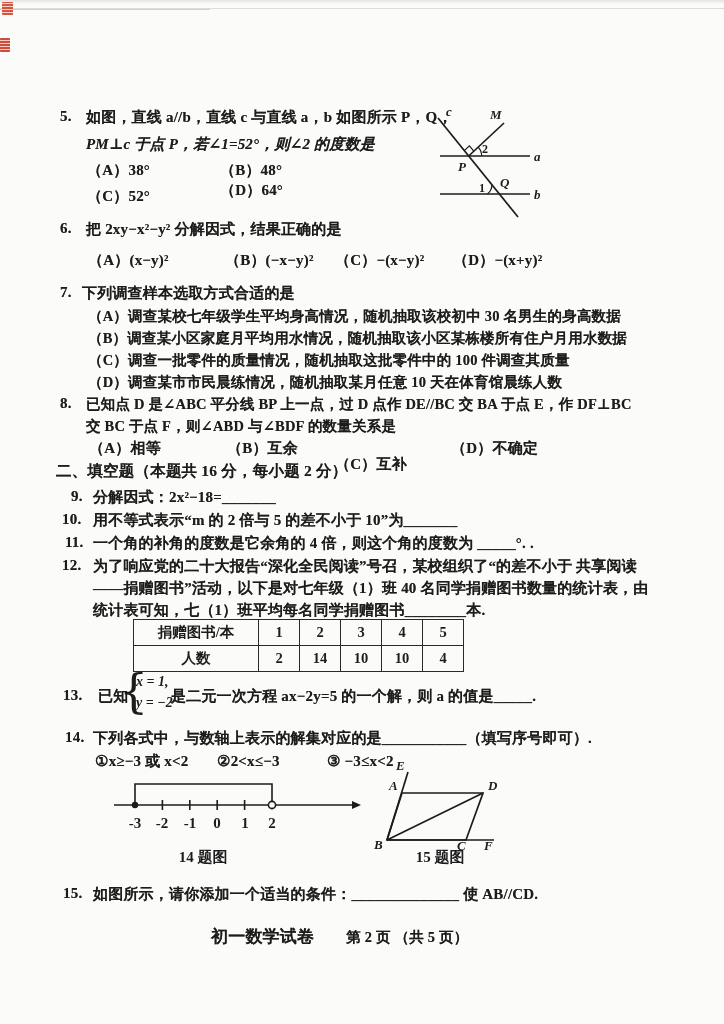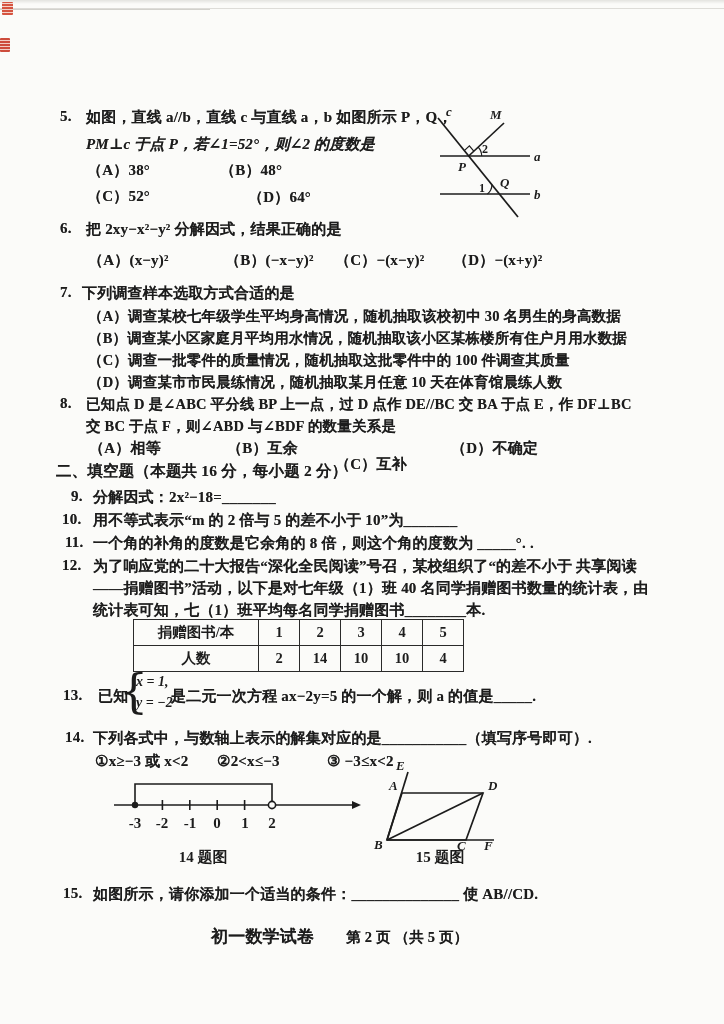--- a/index.html
+++ b/index.html
@@ -47,21 +47,21 @@
   <div class="edge-line2"></div>
   <div class="stamp stamp-a"></div>
   <div class="stamp stamp-b"></div>
 
   <span class="abs txt" style="left:60px;top:108px;">5.</span>
   <span class="abs txt" style="left:86px;top:108px;">如图，直线 a//b，直线 c 与直线 a，b 如图所示 P，Q，</span>
   <span class="abs txt" style="left:86px;top:135px;font-style:italic;">PM⊥c 于点 P，若∠1=52°，则∠2 的度数是</span>
   <span class="abs txt" style="left:87px;top:161px;">（A）38°</span>
   <span class="abs txt" style="left:220px;top:161px;">（B）48°</span>
   <span class="abs txt" style="left:87px;top:187px;">（C）52°</span>
-  <span class="abs txt" style="left:220px;top:188px;margin-left:28px;">（D）64°</span>
+  <span class="abs txt" style="left:220px;top:181px;">（D）64°</span>
 
   <div class="abs figure" style="left:428px;top:104px;width:120px;height:118px;">
     <svg width="120" height="118" viewBox="0 0 120 118">
       <g stroke="#1c1c1c" stroke-width="1.7" fill="none">
         <line x1="12" y1="52" x2="102" y2="52"></line>
         <line x1="12" y1="90" x2="102" y2="90"></line>
         <line x1="10" y1="14" x2="90" y2="113"></line>
         <line x1="40.7" y1="52" x2="76" y2="19"></line>
       </g>
       <g stroke="#1c1c1c" stroke-width="1.2" fill="none">
@@ -102,21 +102,21 @@
   <span class="abs txt" style="left:335px;top:439px;margin-top:16px;">（C）互补</span>
   <span class="abs txt" style="left:451px;top:439px;">（D）不确定</span>
 
   <span class="abs txt" style="left:56px;top:461px;font-size:15.5px;">二、填空题（本题共 16 分，每小题 2 分）</span>
 
   <span class="abs txt" style="left:71px;top:488px;">9.</span>
   <span class="abs txt" style="left:93px;top:488px;">分解因式：2x²−18=_______</span>
   <span class="abs txt" style="left:62px;top:511px;">10.</span>
   <span class="abs txt" style="left:93px;top:511px;">用不等式表示“m 的 2 倍与 5 的差不小于 10”为_______</span>
   <span class="abs txt" style="left:65px;top:534px;">11.</span>
-  <span class="abs txt" style="left:93px;top:534px;">一个角的补角的度数是它余角的 8 倍，则这个角的度数为 _____°. .</span>
+  <span class="abs txt" style="left:93px;top:534px;">一个角的补角的度数是它余角的 4 倍，则这个角的度数为 _____°. .</span>
 
   <span class="abs txt" style="left:62px;top:557px;">12.</span>
   <span class="abs txt" style="left:93px;top:557px;">为了响应党的二十大报告“深化全民阅读”号召，某校组织了“的差不小于 共享阅读</span>
   <span class="abs txt" style="left:93px;top:579px;">——捐赠图书”活动，以下是对七年级（1）班 40 名同学捐赠图书数量的统计表，由</span>
   <span class="abs txt" style="left:93px;top:601px;">统计表可知，七（1）班平均每名同学捐赠图书________本.</span>
 
   <table class="donate abs" style="left:133px;top:619px;width:330px;">
     <colgroup>
       <col style="width:125px">
         <col style="width:41px">

